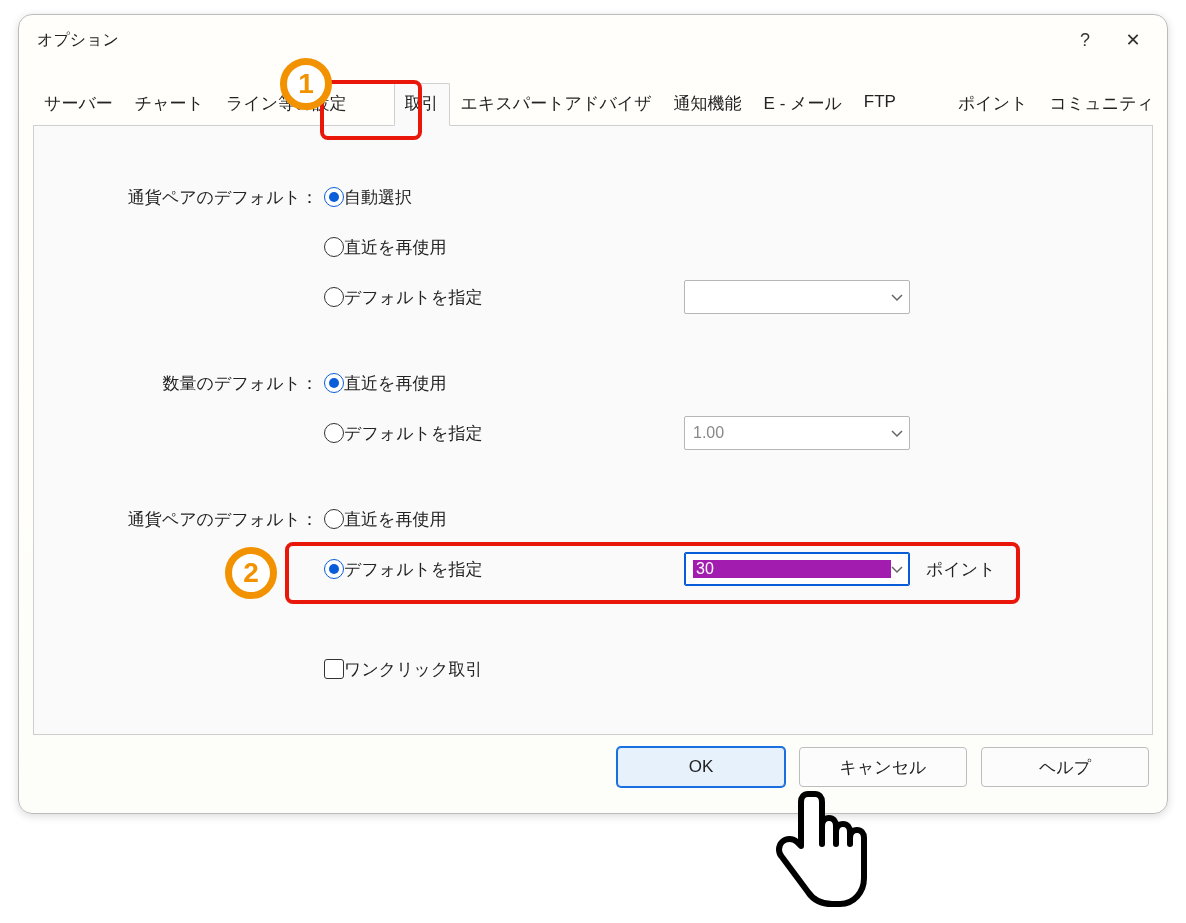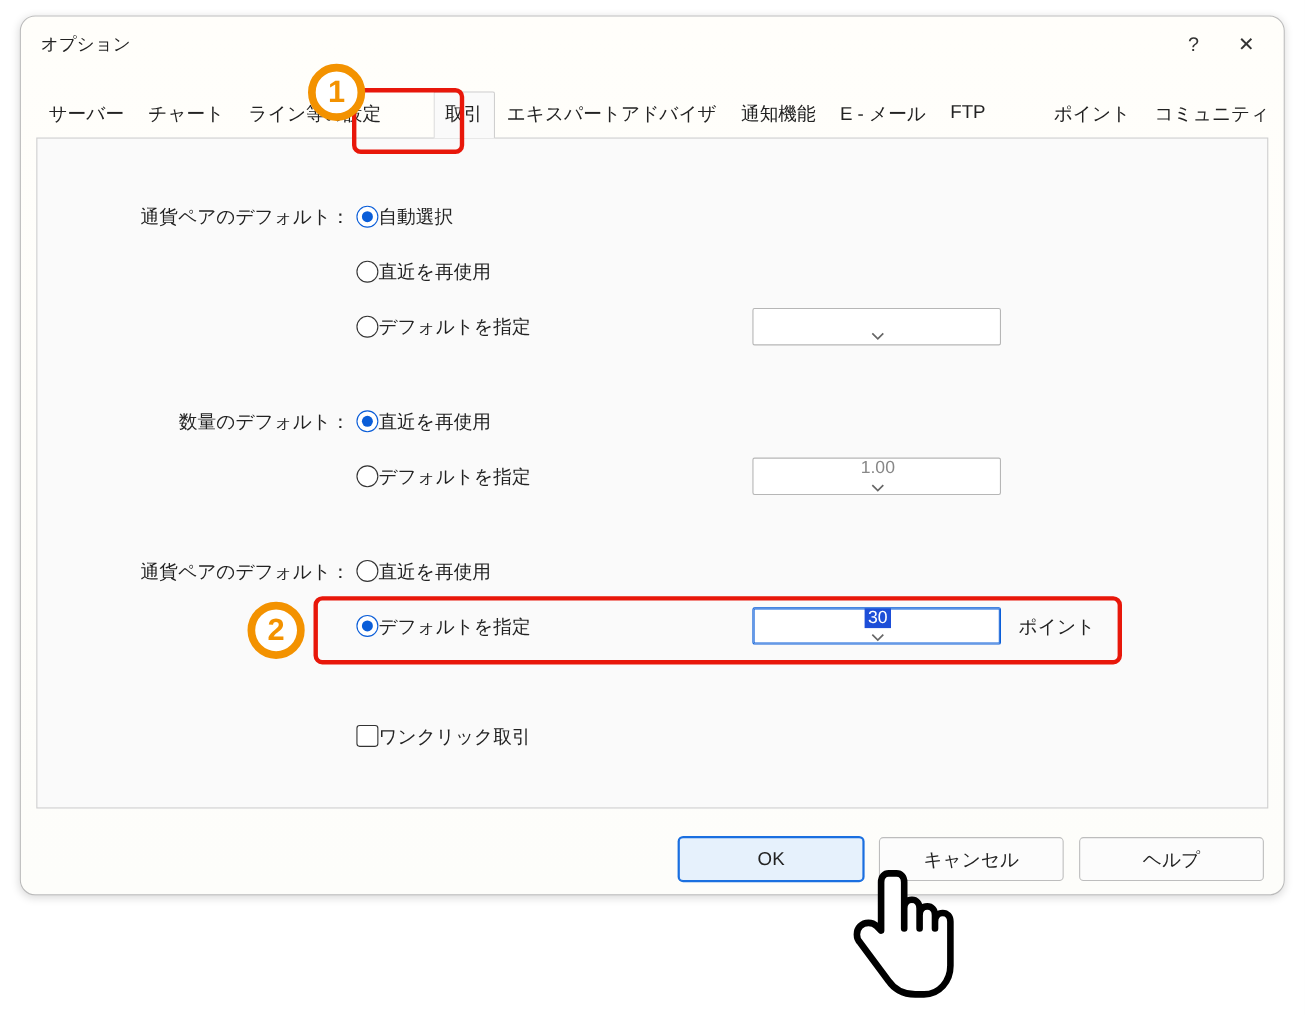--- a/index.html
+++ b/index.html
@@ -116,34 +116,33 @@
   .combo {
     display: flex;
     align-items: center;
     border: 1px solid #b6b6b6;
     background: #fff;
     height: 34px;
     width: 226px;
     padding: 0 6px 0 8px;
     border-radius: 2px;
     color: #888;
-    flex-direction: column;
   }
   .combo.disabled { background: #fff; color: #888; }
   .combo .val { flex: 1; font-size: 16px; }
   .combo .chev { color: #666; font-size: 14px; }
   .combo.focus { border-color: #0a5dd8; box-shadow: 0 0 0 1px #0a5dd8 inset; color:#000;}
-  .combo.focus .val { background: #1d4ed8; color: #fff; padding: 0 3px; display:inline-block; }
+  .combo.focus .val { background: #a21caf; color: #fff; padding: 0 3px; display:inline-block; }
 
   .gap { height: 50px; }
   .gap2 { height: 36px; }
 
   .footer {
     position: absolute;
-    right: 18px; bottom: 12px;
+    right: 18px; bottom: 26px;
     display: flex; gap: 14px;
   }
   .btn {
     width: 168px; height: 40px;
     border: 1px solid #bdbdbd;
     background: #fcfcfc;
     border-radius: 4px;
     font-size: 17px;
     display: flex; align-items: center; justify-content: center;
   }

